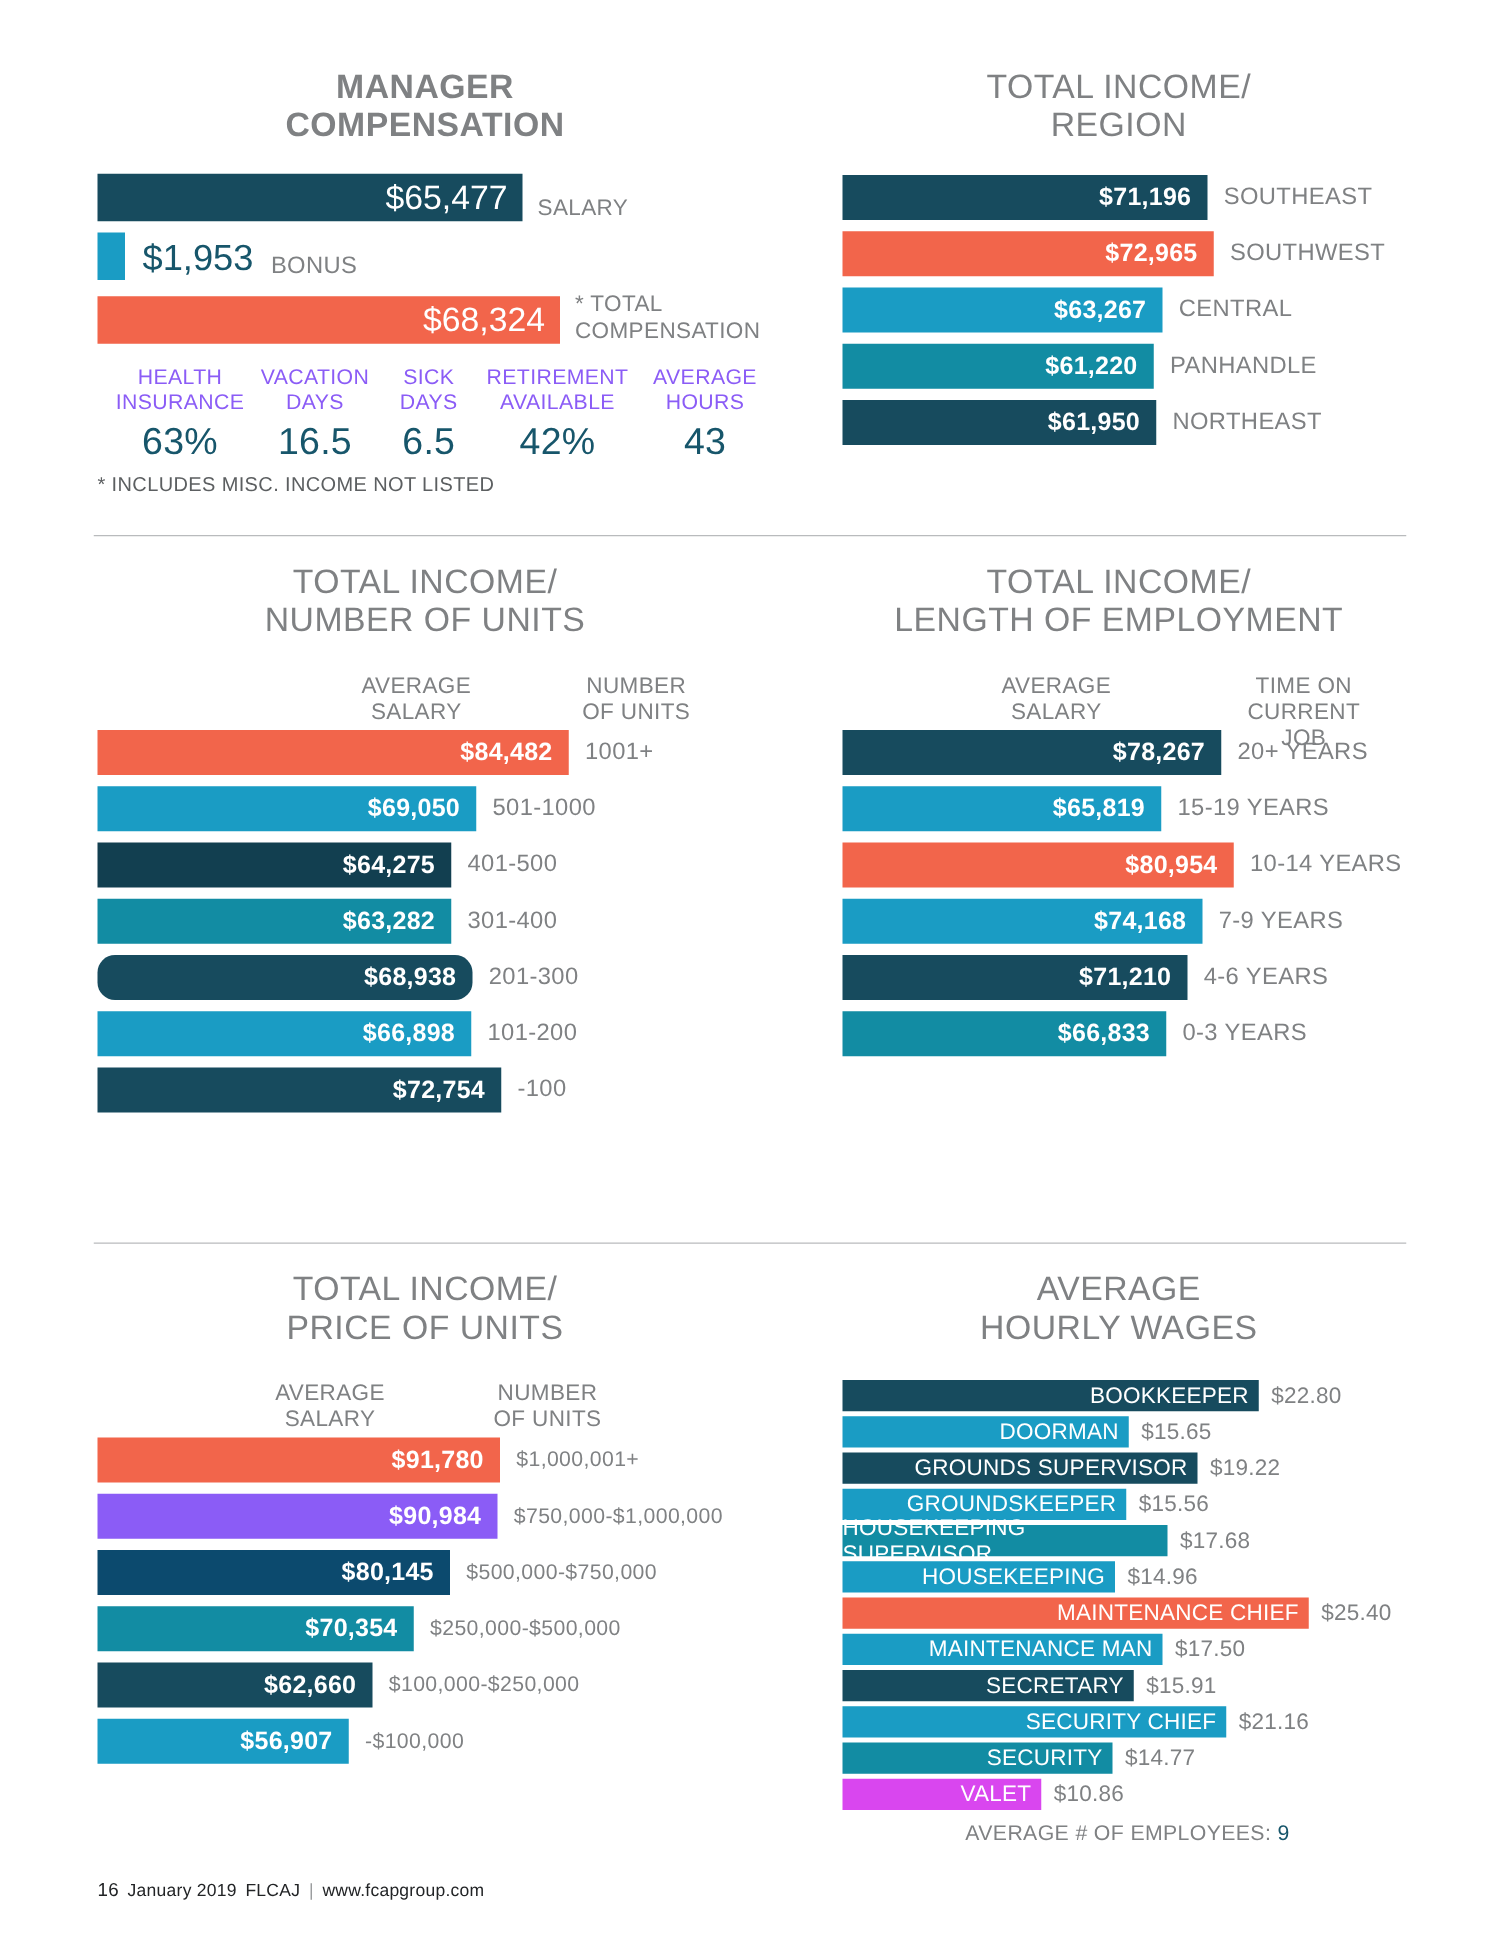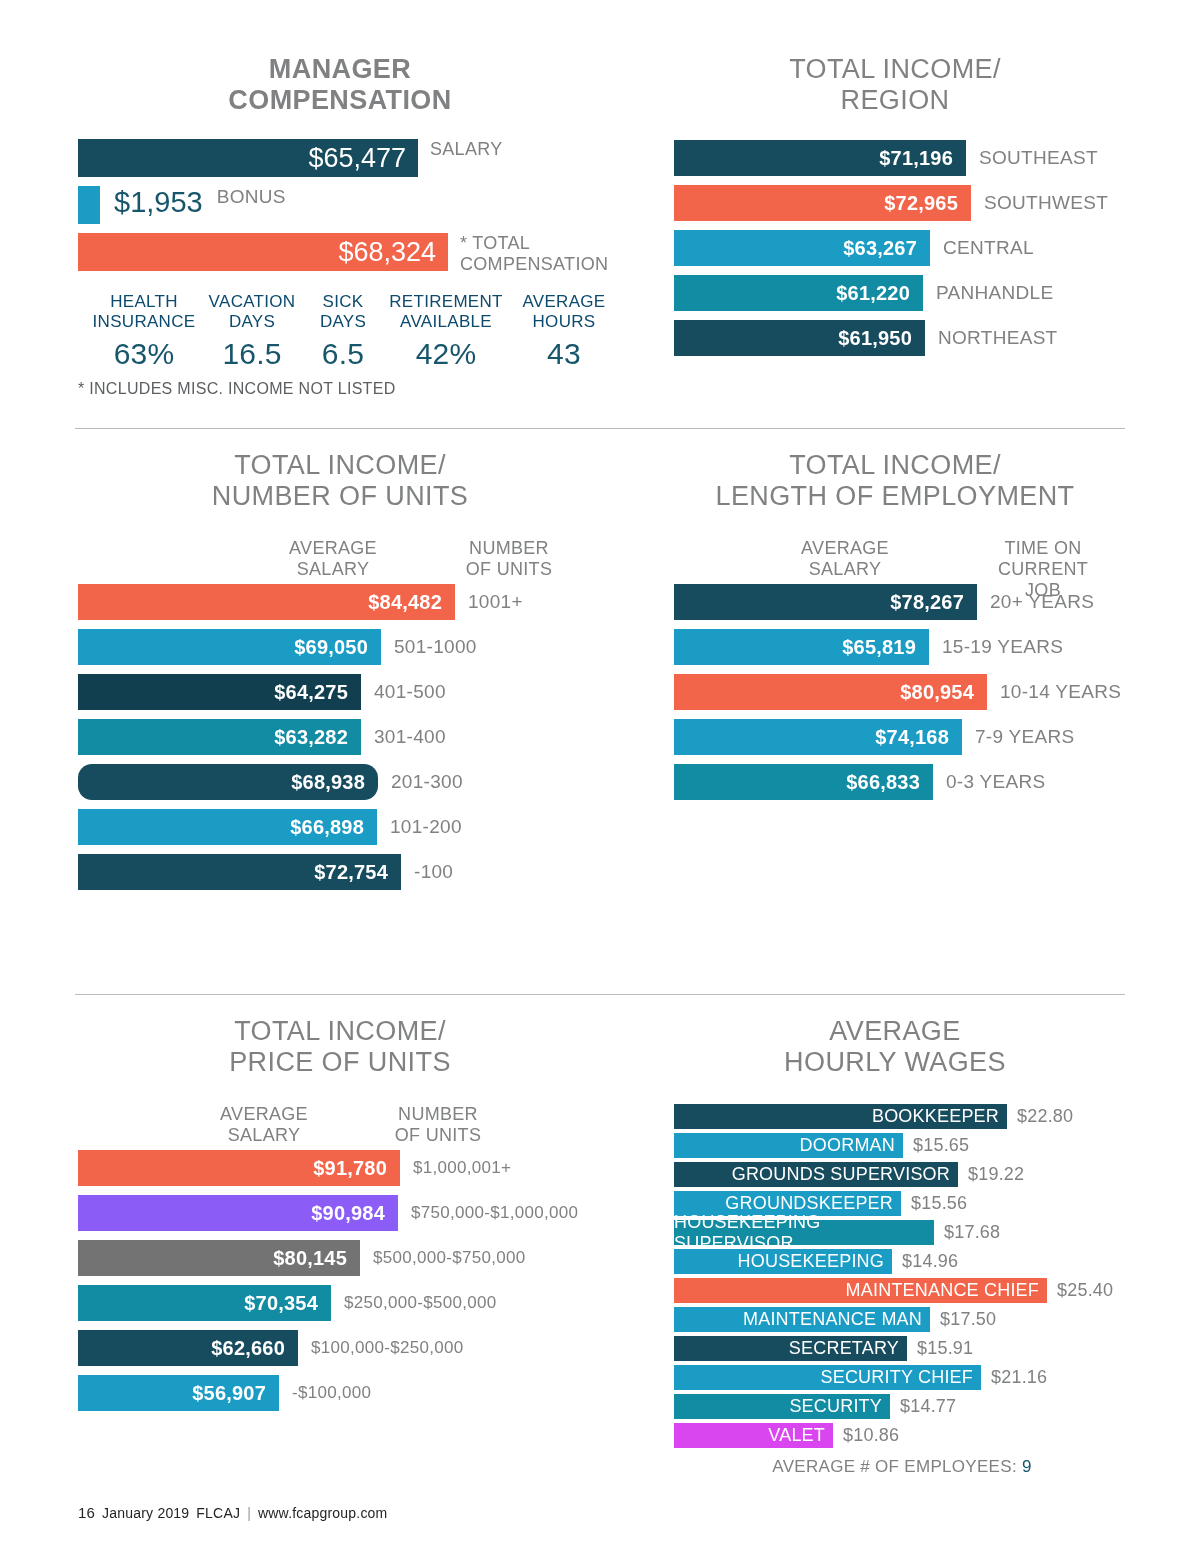--- a/index.html
+++ b/index.html
@@ -80,21 +80,21 @@
   .mc-bar {
     height: 38px;
     display: flex;
     align-items: center;
     justify-content: flex-end;
     padding-right: 12px;
     color: #ffffff;
     font-size: 27px;
     flex: none;
   }
-  .mc-row { display: flex; align-items: flex-start; margin-bottom: 9px; }
+  .mc-row { display: flex; align-items: flex-end; margin-bottom: 9px; }
   .mc-side {
     color: #7f8183;
     font-size: 18px;
     line-height: 21px;
     letter-spacing: 0.3px;
     margin-left: 12px;
     white-space: pre-line;
   }
   .mc-bonus-val {
     color: #17566b;
@@ -107,21 +107,21 @@
     margin-left: 14px;
     letter-spacing: 0.3px;
   }
   .stats {
     display: flex;
     margin-top: 17px;
     margin-left: 10px;
   }
   .stat { text-align: center; }
   .stat-label {
-    color: #0c4a6e;
+    color: #8b5cf6;
     font-size: 17px;
     line-height: 20px;
     letter-spacing: 0.3px;
     white-space: pre-line;
   }
   .stat-value {
     color: #17566b;
     font-size: 30px;
     margin-top: 5px;
     letter-spacing: 0.2px;
@@ -360,20 +360,24 @@
         </div>
         <div class="bar-row">
           <div class="bar" style="width: 313px; background: rgb(242, 101, 75);">$80,954</div>
           <div class="bar-label">10-14 YEARS</div>
         </div>
         <div class="bar-row">
           <div class="bar" style="width: 288px; background: rgb(26, 156, 196);">$74,168</div>
           <div class="bar-label">7-9 YEARS</div>
         </div>
         <div class="bar-row">
+          <div class="bar" style="width: 276px; background: rgb(23, 75, 94);">$71,210</div>
+          <div class="bar-label">4-6 YEARS</div>
+        </div>
+        <div class="bar-row">
           <div class="bar" style="width: 259px; background: rgb(18, 140, 163);">$66,833</div>
           <div class="bar-label">0-3 YEARS</div>
         </div>
       </div>
   </div>
 
   <div class="divider" id="divider-2"></div>
 
   <div class="panel" id="price-panel">
     <div class="panel-title">TOTAL INCOME/
@@ -387,21 +391,21 @@
     <div class="bars" id="price-bars">
         <div class="bar-row">
           <div class="bar" style="width: 322px; background: rgb(242, 101, 75);">$91,780</div>
           <div class="bar-label small">$1,000,001+</div>
         </div>
         <div class="bar-row">
           <div class="bar" style="width: 320px; background: #8b5cf6;">$90,984</div>
           <div class="bar-label small">$750,000-$1,000,000</div>
         </div>
         <div class="bar-row">
-          <div class="bar" style="width: 282px; background: #737373; padding-left: 12px;">$80,145</div>
+          <div class="bar" style="width: 282px; background: #0c4a6e; padding-left: 12px;">$80,145</div>
           <div class="bar-label small">$500,000-$750,000</div>
         </div>
         <div class="bar-row">
           <div class="bar" style="width: 253px; background: rgb(18, 140, 163);">$70,354</div>
           <div class="bar-label small">$250,000-$500,000</div>
         </div>
         <div class="bar-row">
           <div class="bar" style="width: 220px; background: rgb(23, 75, 94);">$62,660</div>
           <div class="bar-label small">$100,000-$250,000</div>
         </div>

